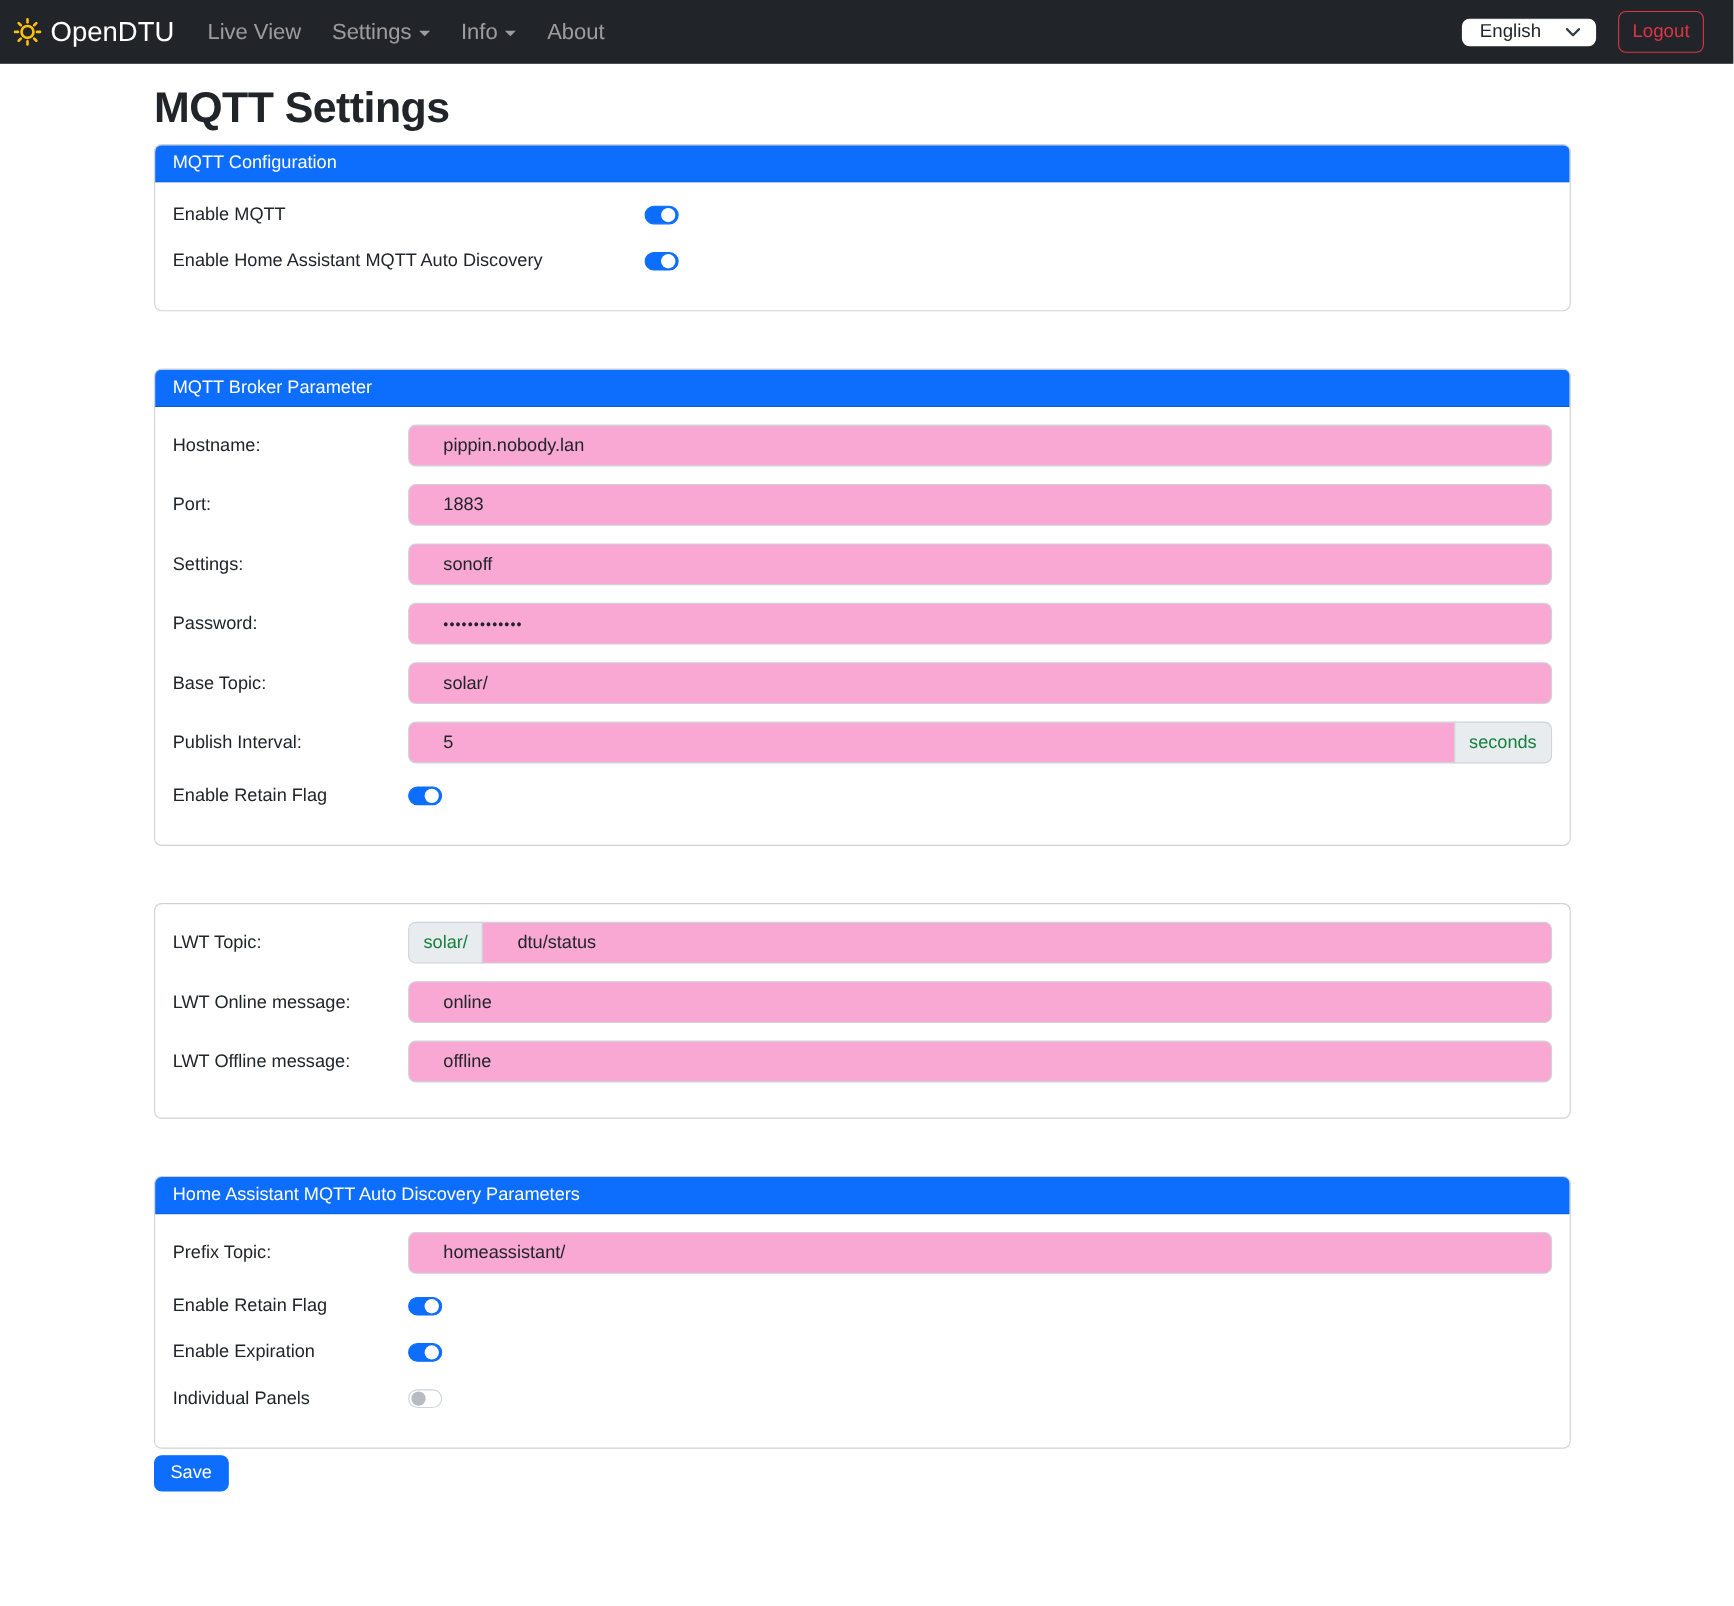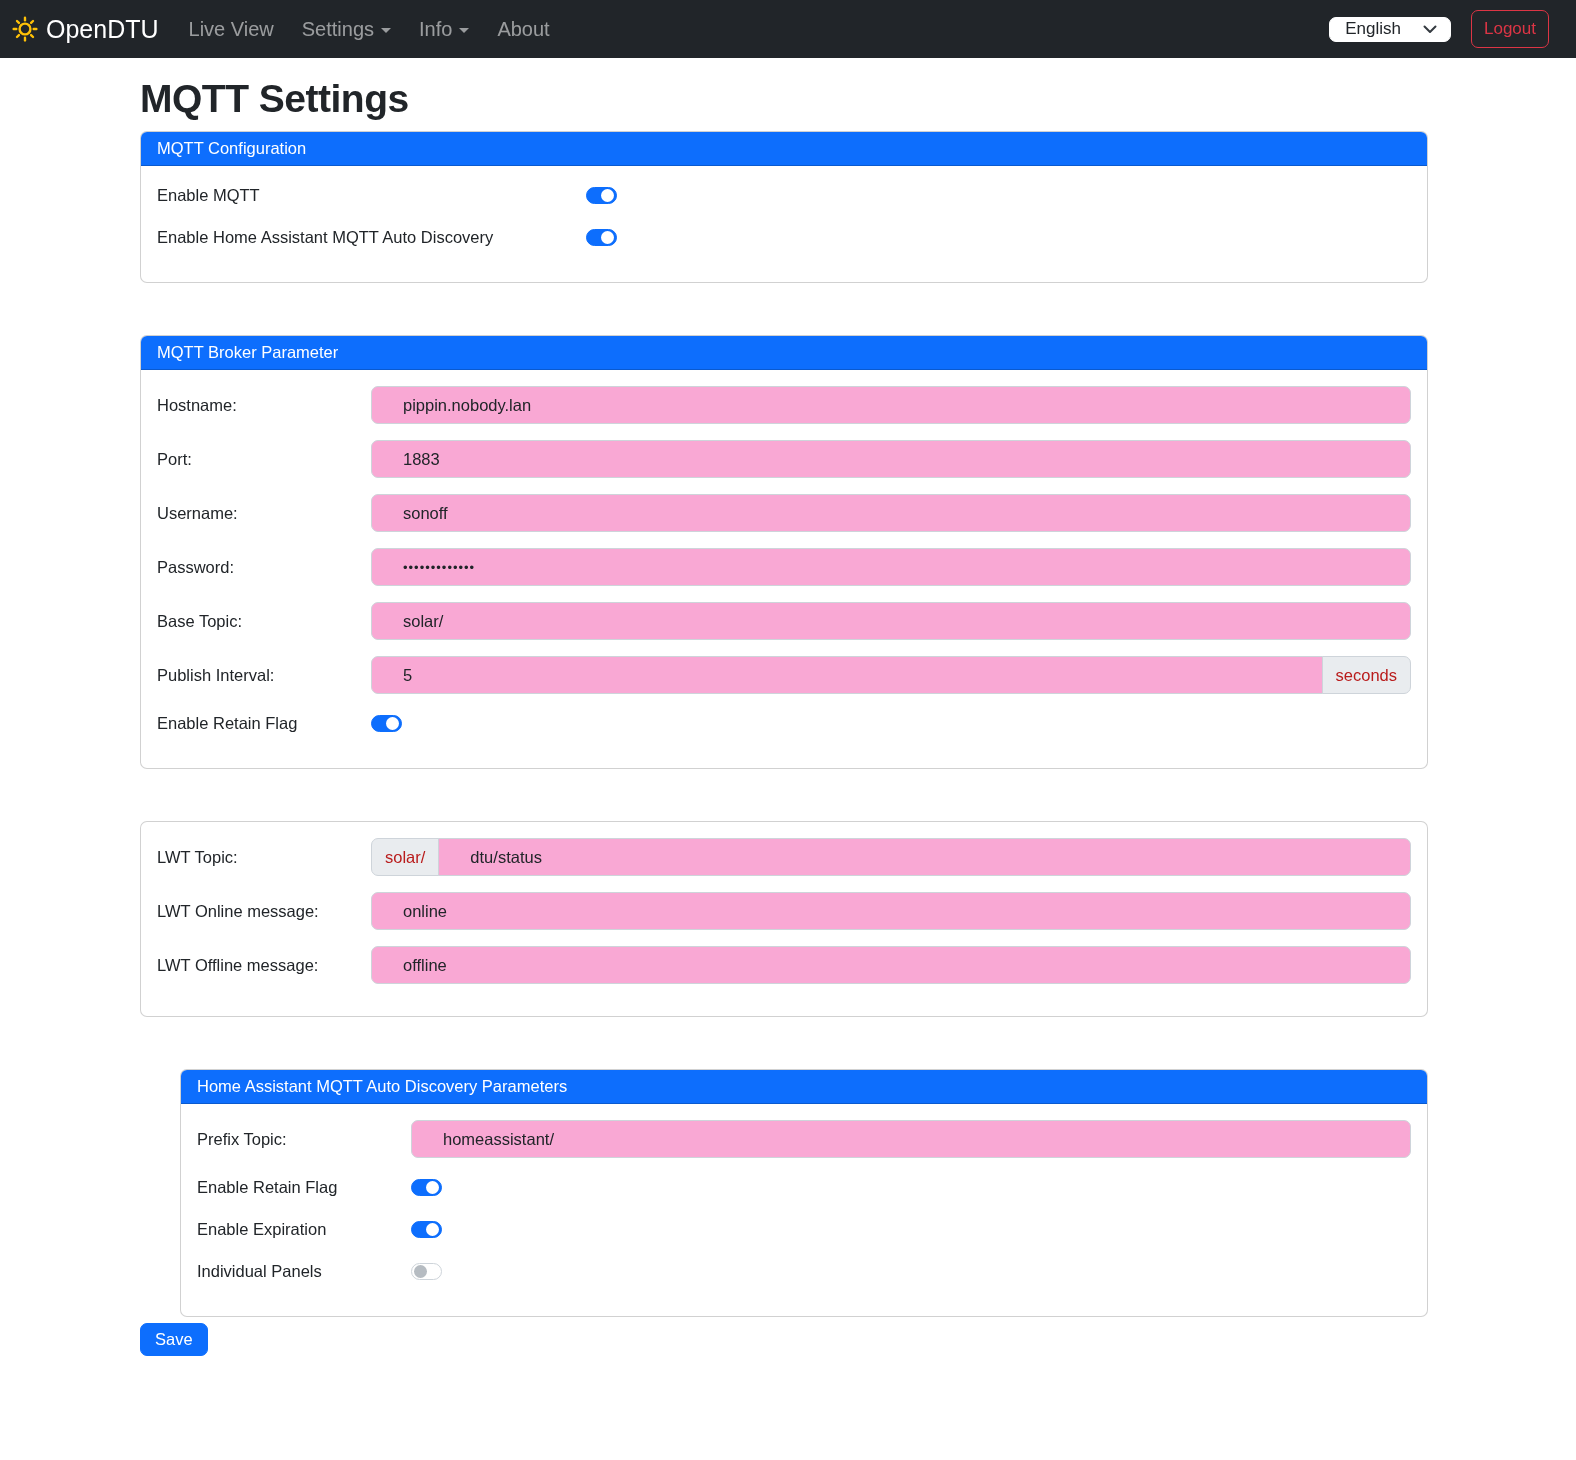--- a/index.html
+++ b/index.html
@@ -130,21 +130,21 @@
   }
   .input-group { display: flex; width: 100%; }
   .ig-addon {
     background: #e9ecef;
     border: 1px solid #ced4da;
     padding: 6px 13px;
     font-size: 16.5px;
     height: 38px;
     display: flex;
     align-items: center;
-    color: #b91c1c;
+    color: #15803d;
     white-space: nowrap;
   }
   .ig-prefix { border-radius: 7px 0 0 7px; }
   .ig-suffix { border-radius: 0 7px 7px 0; margin-left: -1px; }
   .input-group .after-prefix { border-radius: 0 7px 7px 0; margin-left: -1px; }
   .input-group .before-suffix { border-radius: 7px 0 0 7px; }
 
   
   .switch {
     position: relative;
@@ -262,21 +262,21 @@
           <input class="form-control" type="text" value="pippin.nobody.lan" style="">
         </div>
       </div>
       <div class="form-row">
         <div class="label-col">Port:</div>
         <div class="control-col">
           <input class="form-control" type="text" value="1883" style="">
         </div>
       </div>
       <div class="form-row">
-        <div class="label-col">Username:</div>
+        <div class="label-col">Settings:</div>
         <div class="control-col">
           <input class="form-control" type="text" value="sonoff" style="">
         </div>
       </div>
       <div class="form-row">
         <div class="label-col">Password:</div>
         <div class="control-col">
           <input class="form-control" type="text" style="letter-spacing: 1px; font-size: 13px;" value="•••••••••••••">
         </div>
       </div>
@@ -327,21 +327,21 @@
       <div class="form-row">
         <div class="label-col">LWT Offline message:</div>
         <div class="control-col">
           <input class="form-control" type="text" value="offline" style="">
         </div>
       </div>
     </div>
   </div>
 
   
-  <div class="card" style="margin-bottom:0;margin-left:40px;">
+  <div class="card" style="margin-bottom:0;">
     <div class="card-header">Home Assistant MQTT Auto Discovery Parameters</div>
     <div class="card-body">
       <div class="form-row">
         <div class="label-col">Prefix Topic:</div>
         <div class="control-col">
           <input class="form-control" type="text" value="homeassistant/" style="">
         </div>
       </div>
       <div class="form-row">
         <div class="label-col">Enable Retain Flag</div>

